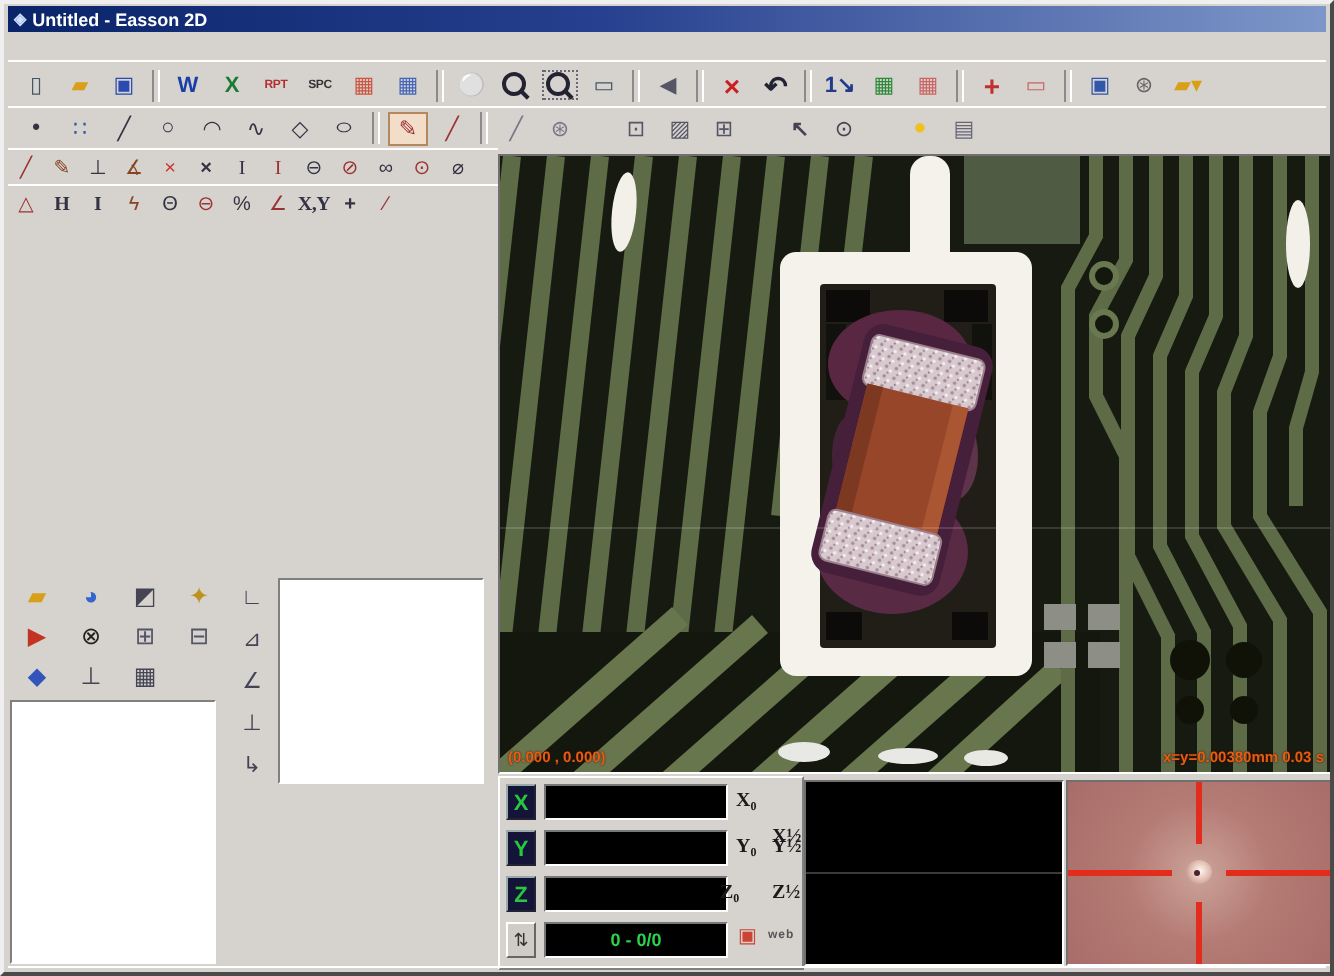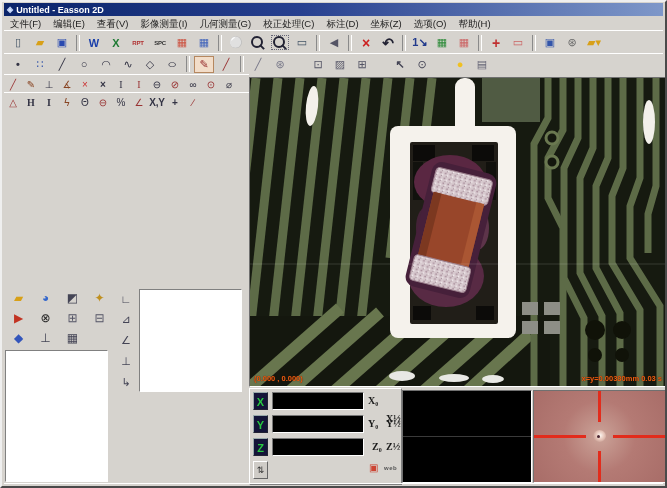--- a/index.html
+++ b/index.html
@@ -95,32 +95,20 @@
 </head>
 <body>
 
 <div id="app">
 
   <div id="titlebar">
     <span id="app-icon">◈</span>
     <span>Untitled - Easson 2D</span>
   </div>
 
-  <div id="menubar">
-      <span class="mitem">文件(F)</span>
-      <span class="mitem">编辑(E)</span>
-      <span class="mitem">查看(V)</span>
-      <span class="mitem">影像测量(I)</span>
-      <span class="mitem">几何测量(G)</span>
-      <span class="mitem">校正处理(C)</span>
-      <span class="mitem">标注(D)</span>
-      <span class="mitem">坐标(Z)</span>
-      <span class="mitem">选项(O)</span>
-      <span class="mitem">帮助(H)</span>
-    </div>
 
   <div id="toolbar-main" class="tbar">
       <span class="tbi" style="color: rgb(68, 85, 102);">▯</span>
       <span class="tbi" style="color: rgb(216, 160, 24);">▰</span>
       <span class="tbi" style="color: rgb(42, 74, 176);">▣</span>
       <span class="tsep"></span>
       <span class="tbi bold" style="color: rgb(26, 63, 170);">W</span>
       <span class="tbi bold" style="color: rgb(30, 122, 51);">X</span>
       <span class="tbi txt" style="color: rgb(176, 48, 48);">RPT</span>
       <span class="tbi txt" style="color: rgb(51, 51, 51);">SPC</span>
@@ -193,21 +181,21 @@
     </div>
   <div id="palette-row2" class="pal">
       <span class="pli" style="color: rgb(153, 51, 51);">△</span>
       <span class="pli serif bold" style="color: rgb(51, 51, 68);">H</span>
       <span class="pli serif bold" style="color: rgb(51, 51, 68);">I</span>
       <span class="pli" style="color: rgb(136, 68, 34);">ϟ</span>
       <span class="pli" style="color: rgb(51, 51, 68);">Θ</span>
       <span class="pli" style="color: rgb(153, 51, 51);">⊖</span>
       <span class="pli" style="color: rgb(51, 51, 68);">%</span>
       <span class="pli" style="color: rgb(153, 51, 51);">∠</span>
-      <span class="pli txt" style="color: rgb(51, 51, 68);">X,Y</span>
+      <span class="pli txt" style="color: rgb(51, 51, 68); font-family: Liberation Serif, serif;">X,Y</span>
       <span class="pli big" style="color: rgb(51, 51, 68);">+</span>
       <span class="pli" style="color: rgb(153, 51, 51);">∕</span>
     </div>
 
 
   <div class="sgrow" style="top:286px">
       <span class="sgi" style="color: rgb(216, 160, 24);">▰</span>
       <span class="sgi" style="color: rgb(51, 102, 204);">◕</span>
       <span class="sgi" style="color: rgb(68, 68, 85);">◩</span>
       <span class="sgi" style="color: rgb(192, 144, 32);">✦</span>
@@ -345,24 +333,25 @@
     <span class="axlbl" style="left:118px;top:6px">X₀</span>
     <span class="axlbl" style="left:136px;top:24px">X½</span>
 
     <div class="axbtn" style="top:26px">Y</div>
     <div class="axfield" style="top:26px"></div>
     <span class="axlbl" style="left:118px;top:29px">Y₀</span>
     <span class="axlbl" style="left:136px;top:29px">Y½</span>
 
     <div class="axbtn" style="top:49px">Z</div>
     <div class="axfield" style="top:49px"></div>
-    <span class="axlbl" style="left:122px;top:52px">Z₀</span>
+    <span class="axlbl" style="left:110px;top:52px">Z₀</span>
     <span class="axlbl" style="left:136px;top:52px">Z½</span>
 
     <div class="togglebtn" style="top:72px">⇅</div>
+    <div class="axfield counter" style="top:72px">0 - 0/0</div>
     <span id="probe-icon">▣</span>
     <span id="web-icon">web</span>
   </div>
 
   <div id="results-panel">
     <div id="results-line"></div>
   </div>
 
   <div id="zoom-cam">
     <div id="ch-left" class="ch-bar"></div>

